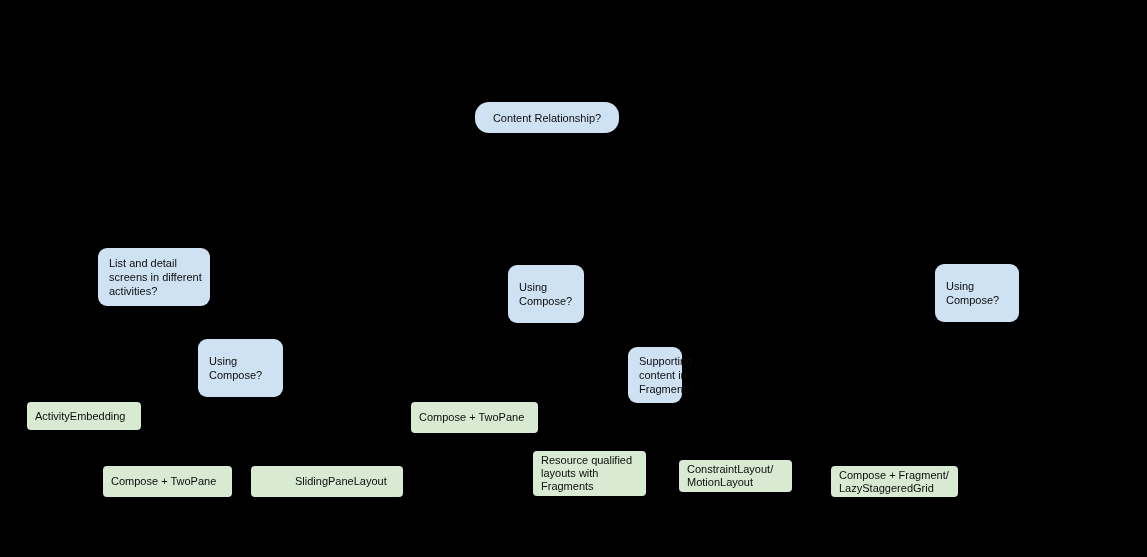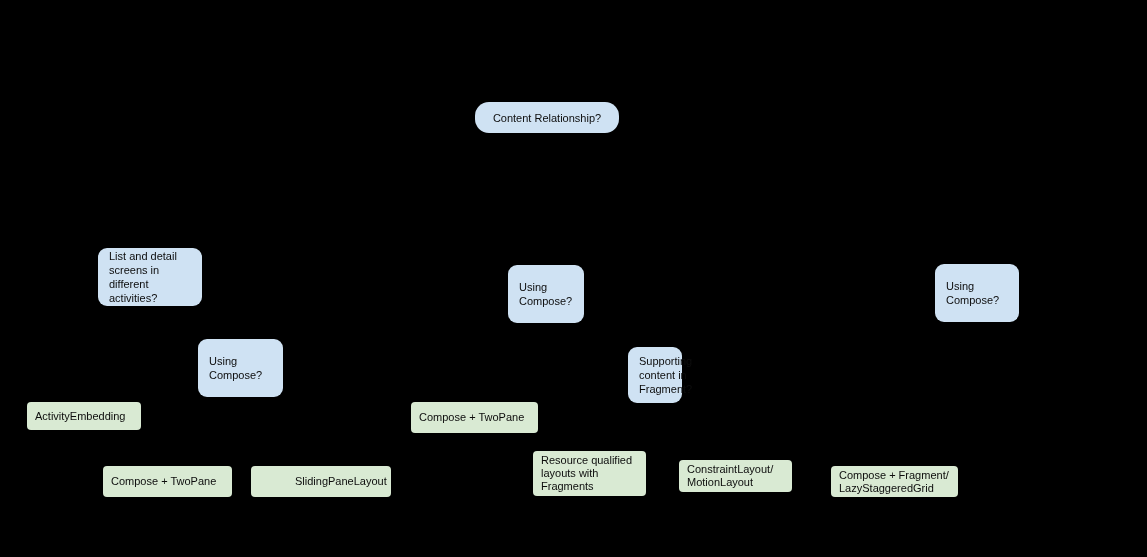--- a/index.html
+++ b/index.html
@@ -43,21 +43,21 @@
     border-radius: 14px;
   }
 </style>
 </head>
 <body>
 
 <div class="canvas">
 
   <div class="node question center" style="left:475px; top:102px; width:144px; height:31px;">Content Relationship?</div>
 
-  <div class="node question" style="left:98px; top:248px; width:104px; height:58px;">List and detail
+  <div class="node question" style="left:98px; top:248px; width:112px; height:58px;">List and detail
 screens in different
 activities?</div>
 
   <div class="node question" style="left:198px; top:339px; width:85px; height:58px;">Using
 Compose?</div>
 
   <div class="node question" style="left:508px; top:265px; width:76px; height:58px;">Using
 Compose?</div>
 
   <div class="node question" style="left:628px; top:347px; width:54px; height:56px;">Supporting
@@ -66,21 +66,21 @@
 
   <div class="node question" style="left:935px; top:264px; width:84px; height:58px;">Using
 Compose?</div>
 
   <div class="node answer" style="left:27px; top:402px; width:114px; height:28px;">ActivityEmbedding</div>
 
   <div class="node answer" style="left:411px; top:402px; width:127px; height:31px;">Compose + TwoPane</div>
 
   <div class="node answer" style="left:103px; top:466px; width:129px; height:31px;">Compose + TwoPane</div>
 
-  <div class="node answer" style="left:251px; top:466px; width:140px; height:31px;padding-left:44px;">SlidingPaneLayout</div>
+  <div class="node answer" style="left:251px; top:466px; width:152px; height:31px;padding-left:44px;">SlidingPaneLayout</div>
 
   <div class="node answer" style="left:533px; top:451px; width:113px; height:45px;">Resource qualified
 layouts with
 Fragments</div>
 
   <div class="node answer" style="left:679px; top:460px; width:113px; height:32px;">ConstraintLayout/
 MotionLayout</div>
 
   <div class="node answer" style="left:831px; top:466px; width:127px; height:31px;">Compose + Fragment/
 LazyStaggeredGrid</div>

